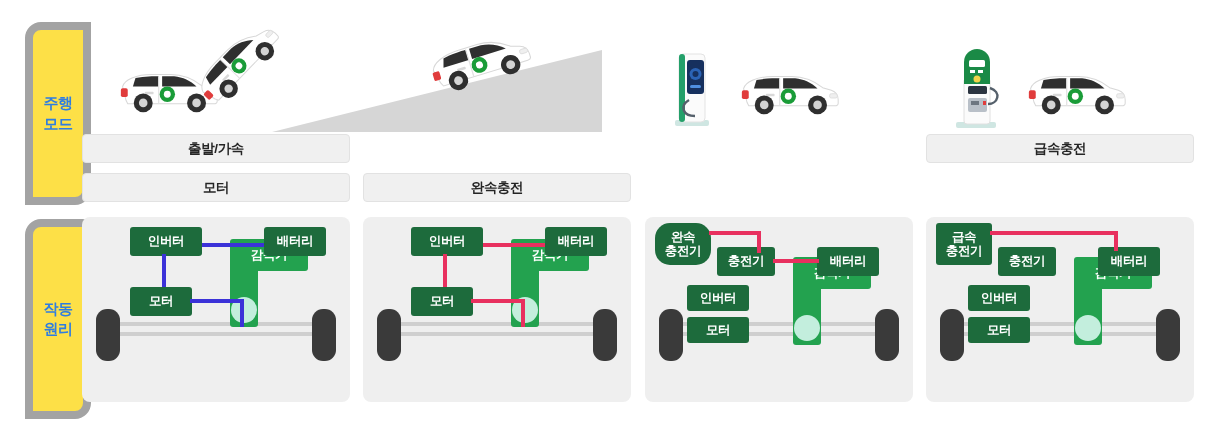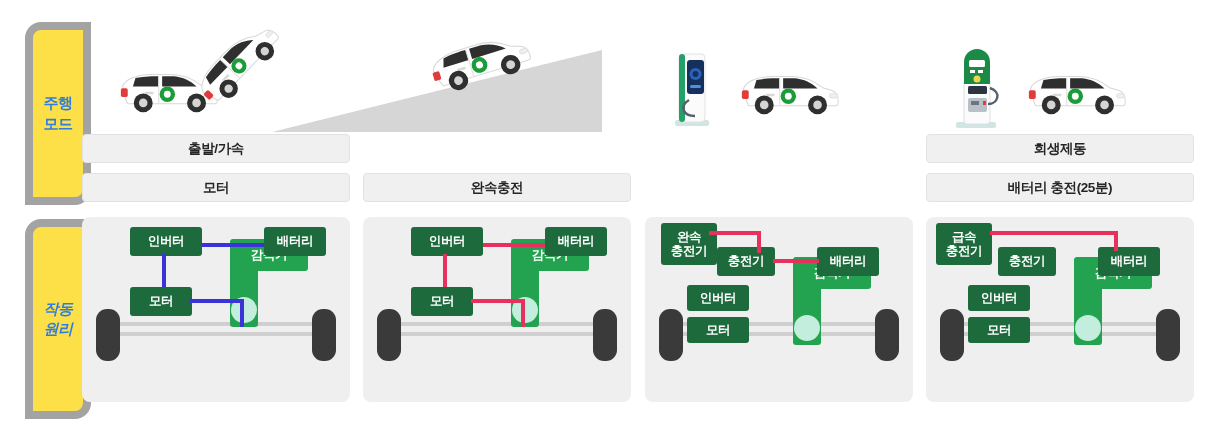--- a/index.html
+++ b/index.html
@@ -16,21 +16,21 @@
   .side-box {
     position: absolute;
     left: 6px;
     width: 66px;
     background: #fde047;
     border: 8px solid #a3a3a3;
     border-radius: 16px 0 16px 0;
     display: flex; align-items: center; justify-content: center; margin-left: 19px;
   }
   #side-drive { top: 22px; height: 183px; }
-  #side-princ { top: 219px; height: 200px; font-style: italic; }
+  #side-princ { top: 219px; height: 200px; }
   .side-label {
     color: #2f7de1;
     font-weight: bold;
     font-size: 15px;
     line-height: 1.35;
     text-align: center;
     letter-spacing: -0.5px;
   }
 
   
@@ -338,34 +338,33 @@
     <div class="panel" id="panel-2">
         <div class="tire" style="left: 14px; top: 92px;"></div>
         <div class="tire" style="left: 230px; top: 92px;"></div>
         <div class="axle" style="left: 26px; top: 105px; width: 216px;"></div>
         <div class="axle" style="left: 26px; top: 115px; width: 216px;"></div>
         <div class="gearbox" style="left: 148px; top: 40px; width: 78px; height: 90px;">
           <div class="gb-top">감속기</div>
           <div class="gb-stem" style="left: 0px;"></div>
           <div class="gb-hub" style="left: 1px; top: 58px;"></div>
         </div>
-        <div class="node" style="left: 16px; top: 6px; width: 56px; height: 42px;">완속<br>충전기</div>
+        <div class="node" style="left: 10px; top: 6px; width: 56px; height: 42px; border-radius: 15px;">완속<br>충전기</div>
         <div class="node" style="left: 72px; top: 30px; width: 58px; height: 29px;">충전기</div>
         <div class="node" style="left: 172px; top: 30px; width: 62px; height: 29px;">배터리</div>
         <div class="node" style="left: 42px; top: 68px; width: 62px; height: 26px;">인버터</div>
         <div class="node" style="left: 42px; top: 100px; width: 62px; height: 26px;">모터</div>
         <div class="wire" style="left: 64px; top: 14px; width: 52px; height: 4px; background: rgb(232, 48, 95);"></div>
         <div class="wire" style="left: 112px; top: 14px; width: 4px; height: 22px; background: rgb(232, 48, 95);"></div>
         <div class="wire" style="left: 128px; top: 42px; width: 46px; height: 4px; background: rgb(232, 48, 95);"></div>
       </div>
   </div>
 
   <div class="col" id="col-3">
-    <div class="pill pill-1">회생제동</div>
-    <div class="pill pill-2">배터리 충전(25분)</div>
+    <div class="pill pill-1">급속충전</div>
     <div class="panel" id="panel-3">
         <div class="tire" style="left: 14px; top: 92px;"></div>
         <div class="tire" style="left: 230px; top: 92px;"></div>
         <div class="axle" style="left: 26px; top: 105px; width: 216px;"></div>
         <div class="axle" style="left: 26px; top: 115px; width: 216px;"></div>
         <div class="gearbox" style="left: 148px; top: 40px; width: 78px; height: 90px;">
           <div class="gb-top">감속기</div>
           <div class="gb-stem" style="left: 0px;"></div>
           <div class="gb-hub" style="left: 1px; top: 58px;"></div>
         </div>

